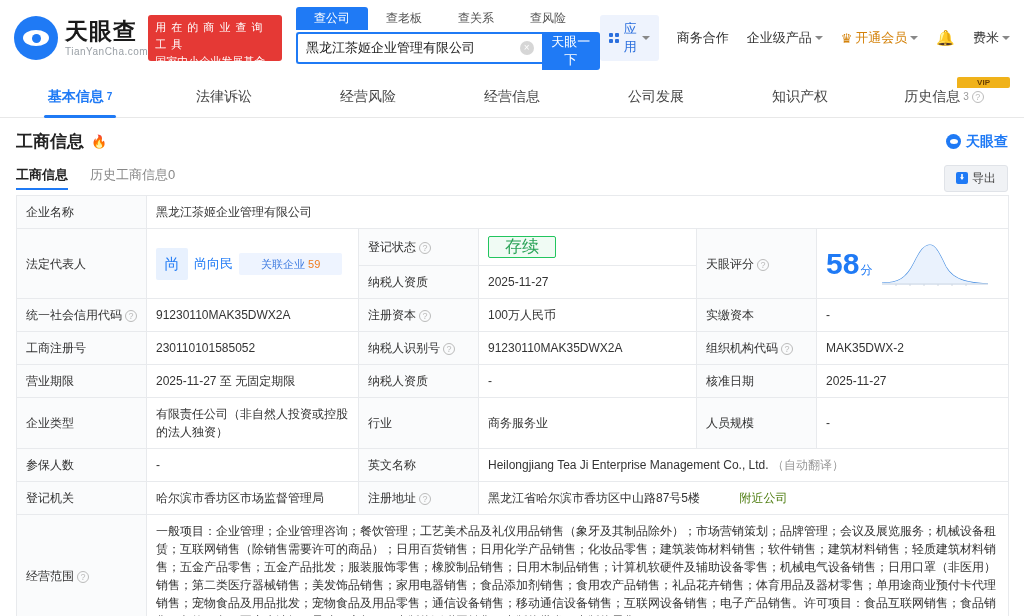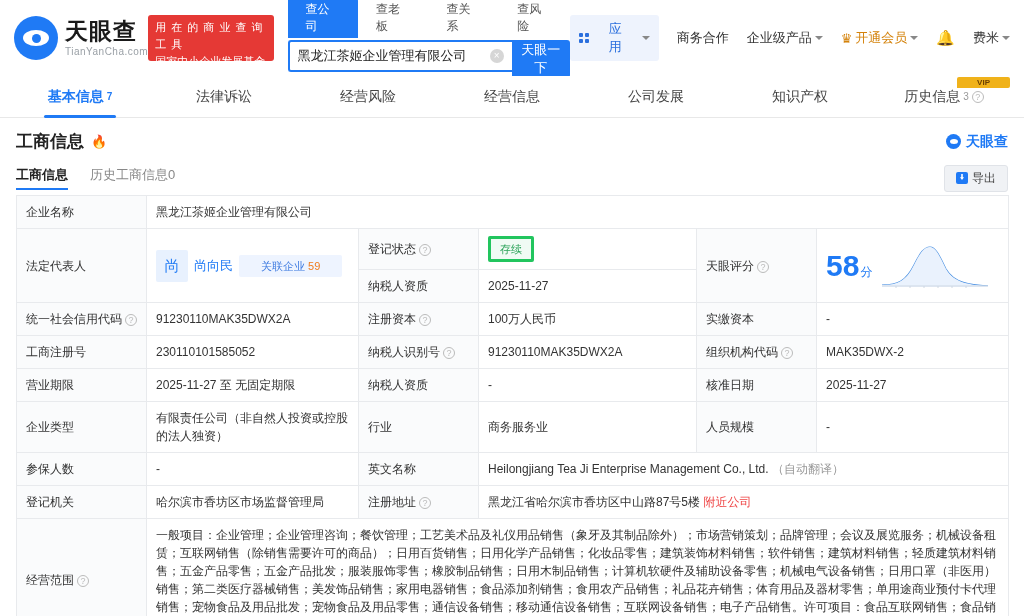--- a/index.html
+++ b/index.html
@@ -103,21 +103,21 @@
     cursor: pointer;
     font-family: "Liberation Sans", sans-serif;
   }
   .header-right {
     display: flex; align-items: center; gap: 18px;
     margin-left: auto;
     font-size: 13px;
     color: #333;
   }
   .apps-btn {
-    display: flex; align-items: center; gap: 20px;
+    display: flex; align-items: center; gap: 5px;
     background: #eef3fd;
     color: #2b6fdd;
     padding: 5px 9px;
     border-radius: 3px;
     cursor: pointer;
   }
   .grid-icon { display: grid; grid-template-columns: 4px 4px; grid-template-rows: 4px 4px; gap: 2px; }
   .grid-icon i { background: #2b6fdd; display: block; width: 4px; height: 4px; border-radius: 1px; }
   .hr-item { cursor: pointer; white-space: nowrap; display: flex; align-items: center; gap: 3px; }
   .caret { border-left: 4px solid transparent; border-right: 4px solid transparent; border-top: 4px solid #888; display: inline-block; }
@@ -278,31 +278,31 @@
     background: #eef4ff;
     color: #3d7ae0;
     font-size: 11px;
     padding: 2px 22px;
     border-radius: 2px;
     cursor: pointer;
   }
   .rel-tag b { color: #f07c1e; font-weight: normal; }
   .status-tag {
     display: inline-block;
-    border: 3px solid #22c55e;
+    border: 1px solid #22c55e;
     color: #2ba358;
     background: #f0fbf4;
     border-radius: 2px;
-    font-size: 11px;
-    padding: 1px 9px;
+    font-size: 17px;
+    padding: 1px 16px;
   }
   .score-wrap { display: flex; align-items: center; gap: 8px; }
   .score-num { font-size: 30px; color: #1f7af5; font-weight: bold; line-height: 1; }
   .score-unit { font-size: 12px; color: #1f7af5; align-self: flex-end; margin-left: 1px; }
-  .link-blue { color: #ef4444; cursor: pointer; }
+  .link-blue { color: #4d7c0f; cursor: pointer; margin-left: 36px; }
   .trans-note { color: #999; }
   .scope-text { line-height: 19px; color: #333; }
   svg.curve { display: block; }
 </style>
 </head>
 <body>
 
 <div class="header">
   <div class="logo-block">
     <div class="logo-mark">

